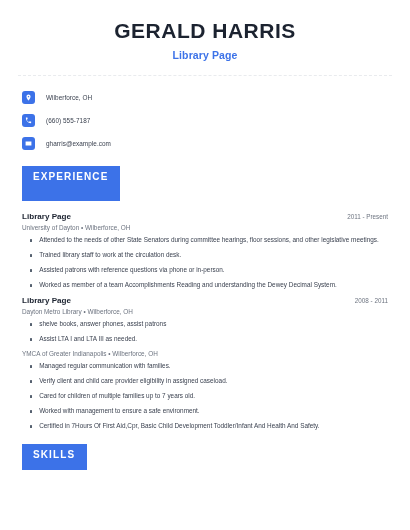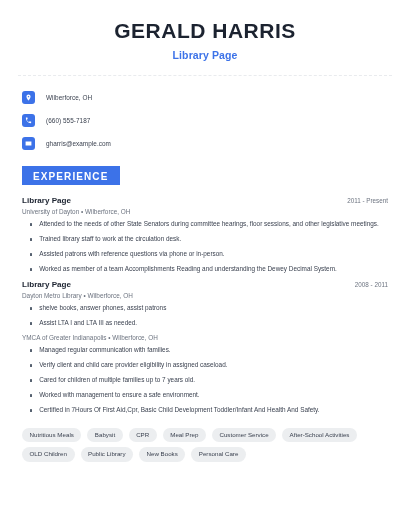--- a/index.html
+++ b/index.html
@@ -71,21 +71,21 @@
 
   
   .section { margin-top: 14px; }
   .section-banner {
     display: inline-block;
     background: #3c72e8;
     color: #ffffff;
     font-size: 10px;
     font-weight: 700;
     letter-spacing: 1.1px;
-    padding: 5px 12px 3px 11px;
+    padding: 5px 12px 19px 11px;
     margin-left: 4px;
   }
 
   
   .jobs { margin-top: 11px; }
   .job { margin-bottom: 2px; }
   .job-head {
     display: flex;
     justify-content: space-between;
     align-items: baseline;
@@ -262,20 +262,21 @@
             <span class="bullet-dot"></span>
             <span class="bullet-text">Certified in 7Hours Of First Aid,Cpr, Basic Child Development Toddler/Infant And Health And Safety.</span>
           </div>
         </div>
       </div>
 
     </div>
   </div>
 
   <div class="section">
+    <div class="section-banner">SKILLS</div>
     <div class="skills-wrap">
       <span class="skill-chip">Nutritious Meals</span>
       <span class="skill-chip">Babysit</span>
       <span class="skill-chip">CPR</span>
       <span class="skill-chip">Meal Prep</span>
       <span class="skill-chip">Customer Service</span>
       <span class="skill-chip">After-School Activities</span>
       <span class="skill-chip">OLD Children</span>
       <span class="skill-chip">Public Library</span>
       <span class="skill-chip">New Books</span>

